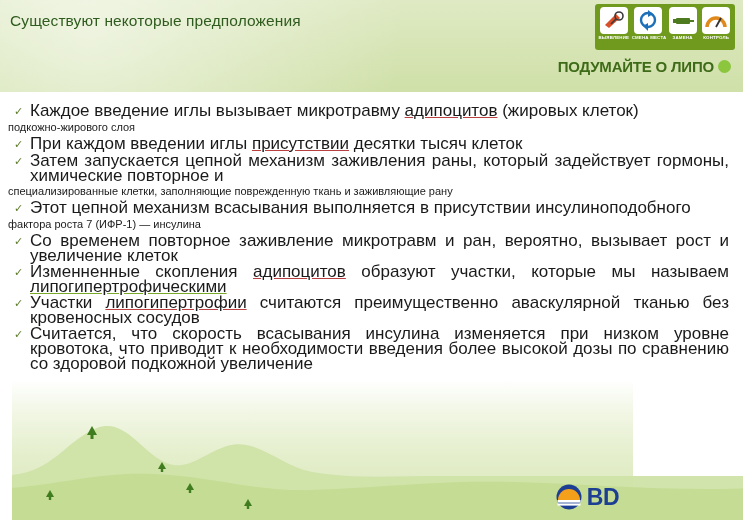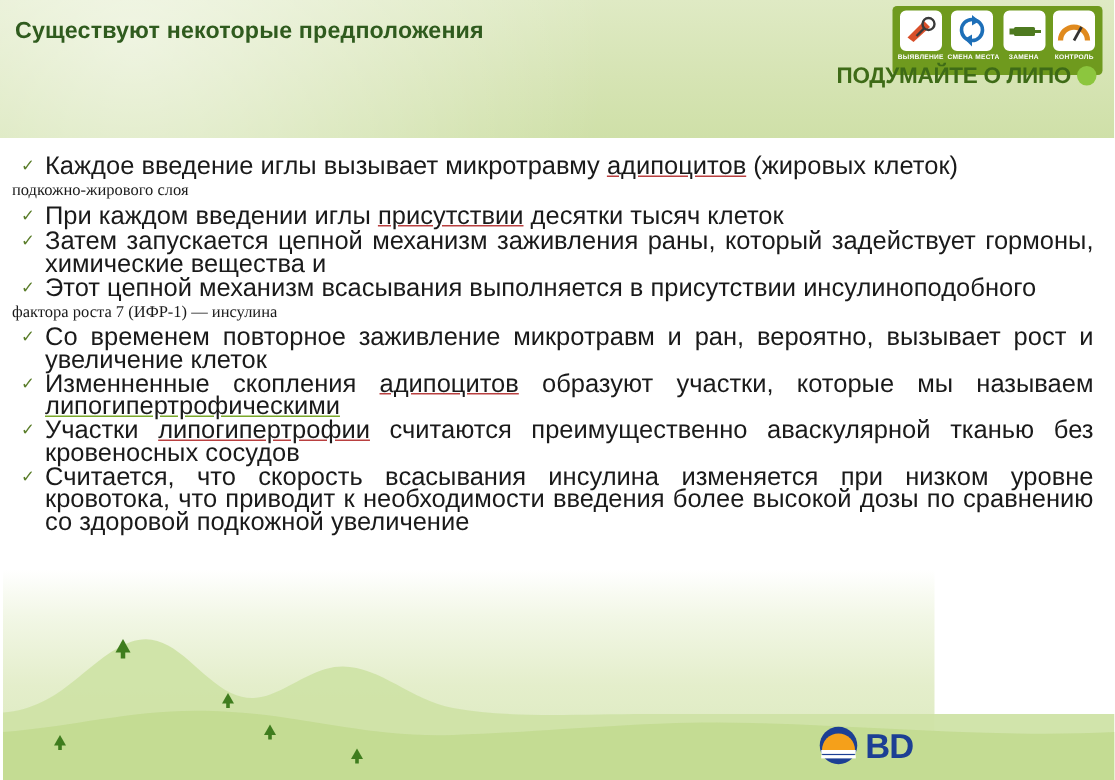--- a/index.html
+++ b/index.html
@@ -36,21 +36,21 @@
     background: radial-gradient(circle at 12% 30%, rgba(255,255,255,0.55) 0%, rgba(255,255,255,0) 48%);
   }
   .title-wrap {
     position: absolute;
     left: 10px;
     top: 10px;
     width: 440px;
   }
   .title-line {
     font-size: 15.5px;
-    font-weight: bold;
+    font-weight: normal;
     color: #2f5b1e;
     line-height: 21px;
     letter-spacing: 0.1px;
     white-space: nowrap;
   }
   
   .logo-cluster {
     position: absolute;
     right: 8px;
     top: 4px;
@@ -84,21 +84,21 @@
     font-size: 4.4px;
     color: #ffffff;
     letter-spacing: 0.2px;
     margin-top: 1px;
     white-space: nowrap;
     font-weight: bold;
   }
   .think-lipo {
     position: absolute;
     right: 12px;
-    top: 42px;
+    top: 58px;
     font-size: 15px;
     font-weight: bold;
     color: #3e6b17;
     letter-spacing: -0.2px;
     white-space: nowrap;
     display: flex;
     align-items: center;
   }
   .lipo-dot {
     display: inline-block;
@@ -141,35 +141,34 @@
     flex: 1;
     text-align: justify;
     padding-right: 6px;
   }
   .cont-text {
     font-size: 11px;
     color: #1a1a1a;
     line-height: 15px;
     padding-left: 0px;
     margin-bottom: 1px;
-    font-family: Liberation Serif, serif;
   }
   .u-red {
     text-decoration: underline;
     text-decoration-color: #b94040;
   }
   .u-green {
     text-decoration: underline;
     text-decoration-color: #7aa82a;
     margin-top: 40px;
   }
   
   .bottom-art {
     position: absolute;
-    left: 2px;
+    left: 12px;
     bottom: 0;
     width: 621px;
     height: 140px;
     background: linear-gradient(180deg, #ffffff 0%, #f2f7e6 22%, #e4eecb 55%, #d9e8bb 100%);
   }
   .hill-svg {
     position: absolute;
     left: 0;
     bottom: 0;
     width: 743px;
@@ -267,22 +266,23 @@
     </div>
     <div class="cont-text">подкожно-жирового слоя</div>
 
     <div class="bullet-row">
       <div class="bullet-mark">✓</div>
       <div class="bullet-text">При каждом введении иглы <span class="u-red">присутствии</span> десятки тысяч клеток</div>
     </div>
 
     <div class="bullet-row">
       <div class="bullet-mark">✓</div>
-      <div class="bullet-text">Затем запускается цепной механизм заживления раны, который задействует гормоны, химические вещества и</div>
-    </div>
+      <div class="bullet-text">Затем запускается цепной механизм заживления раны, который задействует гормоны, химические повторное и</div>
+    </div>
+    <div class="cont-text">специализированные клетки, заполняющие поврежденную ткань и заживляющие рану</div>
 
     <div class="bullet-row">
       <div class="bullet-mark">✓</div>
       <div class="bullet-text">Этот цепной механизм всасывания выполняется в присутствии инсулиноподобного</div>
     </div>
     <div class="cont-text">фактора роста 7 (ИФР-1) — инсулина</div>
 
     <div class="bullet-row">
       <div class="bullet-mark">✓</div>
       <div class="bullet-text">Со временем повторное заживление микротравм и ран, вероятно, вызывает рост и увеличение клеток</div>

